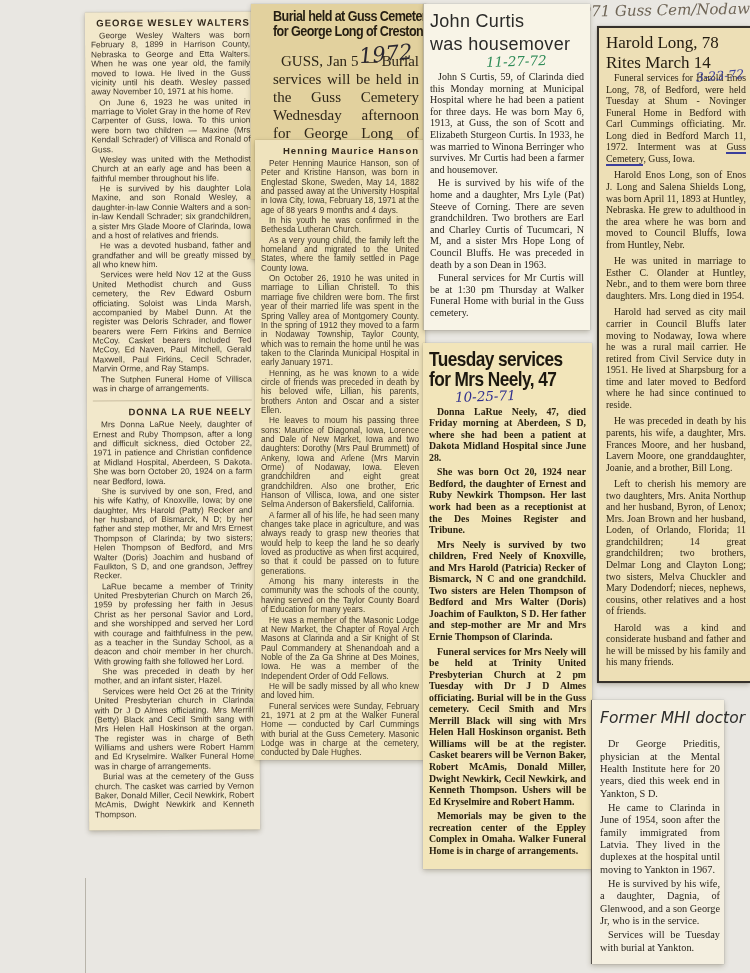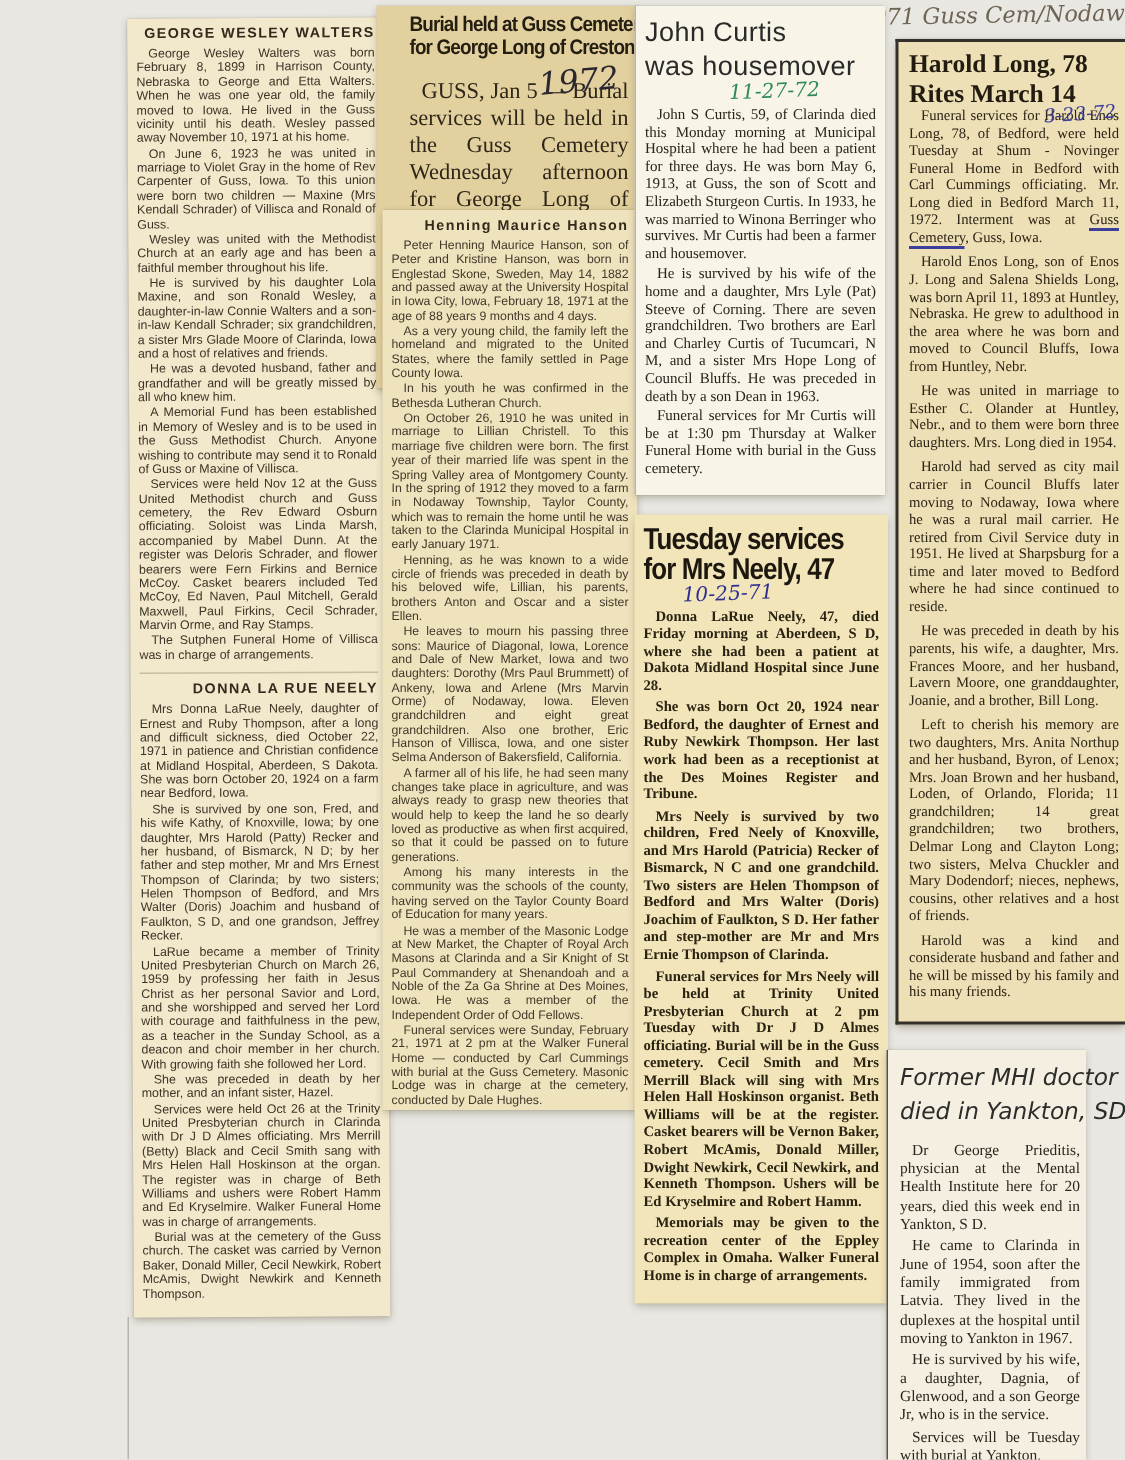--- a/index.html
+++ b/index.html
@@ -47,21 +47,21 @@
   .c-neely2{left:423px;top:343px;width:169px;padding:6px 6px 10px 6px;background:#f2e5ba;}
   .head-heavy{font-family:"Liberation Sans",sans-serif;font-weight:bold;color:#1d180f;
     font-size:18px;line-height:1.1;letter-spacing:-.6px;white-space:nowrap;
     transform:scale(.96,1.12);transform-origin:left top;margin:0;}
   .c-neely2 .bodytxt{font-family:"Liberation Serif",serif;font-weight:bold;font-size:9.8px;line-height:1.18;color:#2b2312;}
   .c-neely2 .bodytxt p{margin-bottom:3px;}
 
   
   .c-hlong{left:597px;top:26px;width:153px;padding:5px 4px 8px 7px;background:#eddfb6;
     border:2px solid #35302a;border-right:none;}
-  .head-serif{font-family:"Liberation Serif",serif;font-weight:bold;color:#221b10;
+  .head-serif{font-family:"Liberation Serif",serif;font-weight:normal;color:#221b10;
     font-size:17px;line-height:1.15;margin:0;white-space:nowrap;}
   .c-hlong .bodytxt{font-family:"Liberation Serif",serif;font-size:9.8px;line-height:1.18;color:#2c2415;}
   .u-blue{border-bottom:2px solid #3b3f9b;}
 
   
   .c-pried{left:591px;top:700px;width:133px;padding:7px 4px 8px 8px;background:#f4efe0;border-left:1.5px solid #55504a;}
   .head-ital{font-family:"DejaVu Sans",sans-serif;font-style:italic;font-weight:500;color:#2c2c2a;
     font-size:15.5px;line-height:1.5;margin:0;white-space:nowrap;}
   .c-pried .bodytxt{font-family:"Liberation Serif",serif;font-size:10.3px;line-height:1.2;color:#29251d;margin-top:8px;}
   .c-pried .bodytxt p{margin-bottom:2px;}
@@ -84,21 +84,20 @@
 <span class="hand hand-topnote">1971 Guss Cem/Nodaway</span>
 
 <section class="clip c-walters">
   <h2 class="smalltitle">GEORGE WESLEY WALTERS</h2>
   <div class="bodytxt">
       <p>George Wesley Walters was born February 8, 1899 in Harrison County, Nebraska to George and Etta Walters. When he was one year old, the family moved to Iowa. He lived in the Guss vicinity until his death. Wesley passed away November 10, 1971 at his home.</p>
       <p>On June 6, 1923 he was united in marriage to Violet Gray in the home of Rev Carpenter of Guss, Iowa. To this union were born two children — Maxine (Mrs Kendall Schrader) of Villisca and Ronald of Guss.</p>
       <p>Wesley was united with the Methodist Church at an early age and has been a faithful member throughout his life.</p>
       <p>He is survived by his daughter Lola Maxine, and son Ronald Wesley, a daughter-in-law Connie Walters and a son-in-law Kendall Schrader; six grandchildren, a sister Mrs Glade Moore of Clarinda, Iowa and a host of relatives and friends.</p>
       <p>He was a devoted husband, father and grandfather and will be greatly missed by all who knew him.</p>
-      <p>A Memorial Fund has been established in Memory of Wesley and is to be used in the Guss Methodist Church. Anyone wishing to contribute may send it to Ronald of Guss or Maxine of Villisca.</p>
       <p>Services were held Nov 12 at the Guss United Methodist church and Guss cemetery, the Rev Edward Osburn officiating. Soloist was Linda Marsh, accompanied by Mabel Dunn. At the register was Deloris Schrader, and flower bearers were Fern Firkins and Bernice McCoy. Casket bearers included Ted McCoy, Ed Naven, Paul Mitchell, Gerald Maxwell, Paul Firkins, Cecil Schrader, Marvin Orme, and Ray Stamps.</p>
       <p>The Sutphen Funeral Home of Villisca was in charge of arrangements.</p>
     </div>
   <h2 class="smalltitle second">DONNA LA RUE NEELY</h2>
   <div class="bodytxt">
       <p>Mrs Donna LaRue Neely, daughter of Ernest and Ruby Thompson, after a long and difficult sickness, died October 22, 1971 in patience and Christian confidence at Midland Hospital, Aberdeen, S Dakota. She was born October 20, 1924 on a farm near Bedford, Iowa.</p>
       <p>She is survived by one son, Fred, and his wife Kathy, of Knoxville, Iowa; by one daughter, Mrs Harold (Patty) Recker and her husband, of Bismarck, N D; by her father and step mother, Mr and Mrs Ernest Thompson of Clarinda; by two sisters; Helen Thompson of Bedford, and Mrs Walter (Doris) Joachim and husband of Faulkton, S D, and one grandson, Jeffrey Recker.</p>
       <p>LaRue became a member of Trinity United Presbyterian Church on March 26, 1959 by professing her faith in Jesus Christ as her personal Savior and Lord, and she worshipped and served her Lord with courage and faithfulness in the pew, as a teacher in the Sunday School, as a deacon and choir member in her church. With growing faith she followed her Lord.</p>
       <p>She was preceded in death by her mother, and an infant sister, Hazel.</p>
       <p>Services were held Oct 26 at the Trinity United Presbyterian church in Clarinda with Dr J D Almes officiating. Mrs Merrill (Betty) Black and Cecil Smith sang with Mrs Helen Hall Hoskinson at the organ. The register was in charge of Beth Williams and ushers were Robert Hamm and Ed Kryselmire. Walker Funeral Home was in charge of arrangements.</p>
@@ -113,28 +112,29 @@
   <div class="bodytxt">
       <p>GUSS, Jan 5 — Burial services will be held in the Guss Cemetery Wednesday afternoon for George Long of Creston. His wife, the former Hope Curtis, was the daughter of Scott Curtis and was raised in this community.</p>
     </div>
   <div class="swoosh"></div>
 </section>
 
 <section class="clip c-hanson">
   <h2 class="smalltitle">Henning Maurice Hanson</h2>
   <div class="bodytxt">
       <p>Peter Henning Maurice Hanson, son of Peter and Kristine Hanson, was born in Englestad Skone, Sweden, May 14, 1882 and passed away at the University Hospital in Iowa City, Iowa, February 18, 1971 at the age of 88 years 9 months and 4 days.</p>
+      <p>In his youth he was confirmed in the Bethesda Lutheran Church.</p>
       <p>As a very young child, the family left the homeland and migrated to the United States, where the family settled in Page County Iowa.</p>
-      <p>In his youth he was confirmed in the Bethesda Lutheran Church.</p>
       <p>On October 26, 1910 he was united in marriage to Lillian Christell. To this marriage five children were born. The first year of their married life was spent in the Spring Valley area of Montgomery County. In the spring of 1912 they moved to a farm in Nodaway Township, Taylor County, which was to remain the home until he was taken to the Clarinda Municipal Hospital in early January 1971.</p>
       <p>Henning, as he was known to a wide circle of friends was preceded in death by his beloved wife, Lillian, his parents, brothers Anton and Oscar and a sister Ellen.</p>
       <p>He leaves to mourn his passing three sons: Maurice of Diagonal, Iowa, Lorence and Dale of New Market, Iowa and two daughters: Dorothy (Mrs Paul Brummett) of Ankeny, Iowa and Arlene (Mrs Marvin Orme) of Nodaway, Iowa. Eleven grandchildren and eight great grandchildren. Also one brother, Eric Hanson of Villisca, Iowa, and one sister Selma Anderson of Bakersfield, California.</p>
       <p>A farmer all of his life, he had seen many changes take place in agriculture, and was always ready to grasp new theories that would help to keep the land he so dearly loved as productive as when first acquired, so that it could be passed on to future generations.</p>
       <p>Among his many interests in the community was the schools of the county, having served on the Taylor County Board of Education for many years.</p>
       <p>He was a member of the Masonic Lodge at New Market, the Chapter of Royal Arch Masons at Clarinda and a Sir Knight of St Paul Commandery at Shenandoah and a Noble of the Za Ga Shrine at Des Moines, Iowa. He was a member of the Independent Order of Odd Fellows.</p>
+      <p>He will be sadly missed by all who knew and loved him.</p>
       <p>Funeral services were Sunday, February 21, 1971 at 2 pm at the Walker Funeral Home — conducted by Carl Cummings with burial at the Guss Cemetery. Masonic Lodge was in charge at the cemetery, conducted by Dale Hughes.</p>
     </div>
 </section>
 
 <section class="clip c-curtis">
   <h2 class="head-light">John Curtis</h2>
   <h2 class="head-light">was housemover</h2>
   <div style="position:relative;height:16px;">
     <span class="hand hand-green" style="top:-2px;">11-27-72</span>
   </div>
@@ -172,21 +172,20 @@
         <p>Harold had served as city mail carrier in Council Bluffs later moving to Nodaway, Iowa where he was a rural mail carrier. He retired from Civil Service duty in 1951. He lived at Sharpsburg for a time and later moved to Bedford where he had since continued to reside.</p>
         <p>He was preceded in death by his parents, his wife, a daughter, Mrs. Frances Moore, and her husband, Lavern Moore, one granddaughter, Joanie, and a brother, Bill Long.</p>
         <p>Left to cherish his memory are two daughters, Mrs. Anita Northup and her husband, Byron, of Lenox; Mrs. Joan Brown and her husband, Loden, of Orlando, Florida; 11 grandchildren; 14 great grandchildren; two brothers, Delmar Long and Clayton Long; two sisters, Melva Chuckler and Mary Dodendorf; nieces, nephews, cousins, other relatives and a host of friends.</p>
         <p>Harold was a kind and considerate husband and father and he will be missed by his family and his many friends.</p>
       </div>
   </div>
 </section>
 
 <section class="clip c-pried">
   <h2 class="head-ital">Former MHI doctor</h2>
-  <h2 class="head-ital">died in Yankton, SD</h2>
   <div class="bodytxt">
       <p>Dr George Prieditis, physician at the Mental Health Institute here for 20 years, died this week end in Yankton, S D.</p>
       <p>He came to Clarinda in June of 1954, soon after the family immigrated from Latvia. They lived in the duplexes at the hospital until moving to Yankton in 1967.</p>
       <p>He is survived by his wife, a daughter, Dagnia, of Glenwood, and a son George Jr, who is in the service.</p>
       <p>Services will be Tuesday with burial at Yankton.</p>
     </div>
 </section>
 
 <div class="page-line"></div>
 

